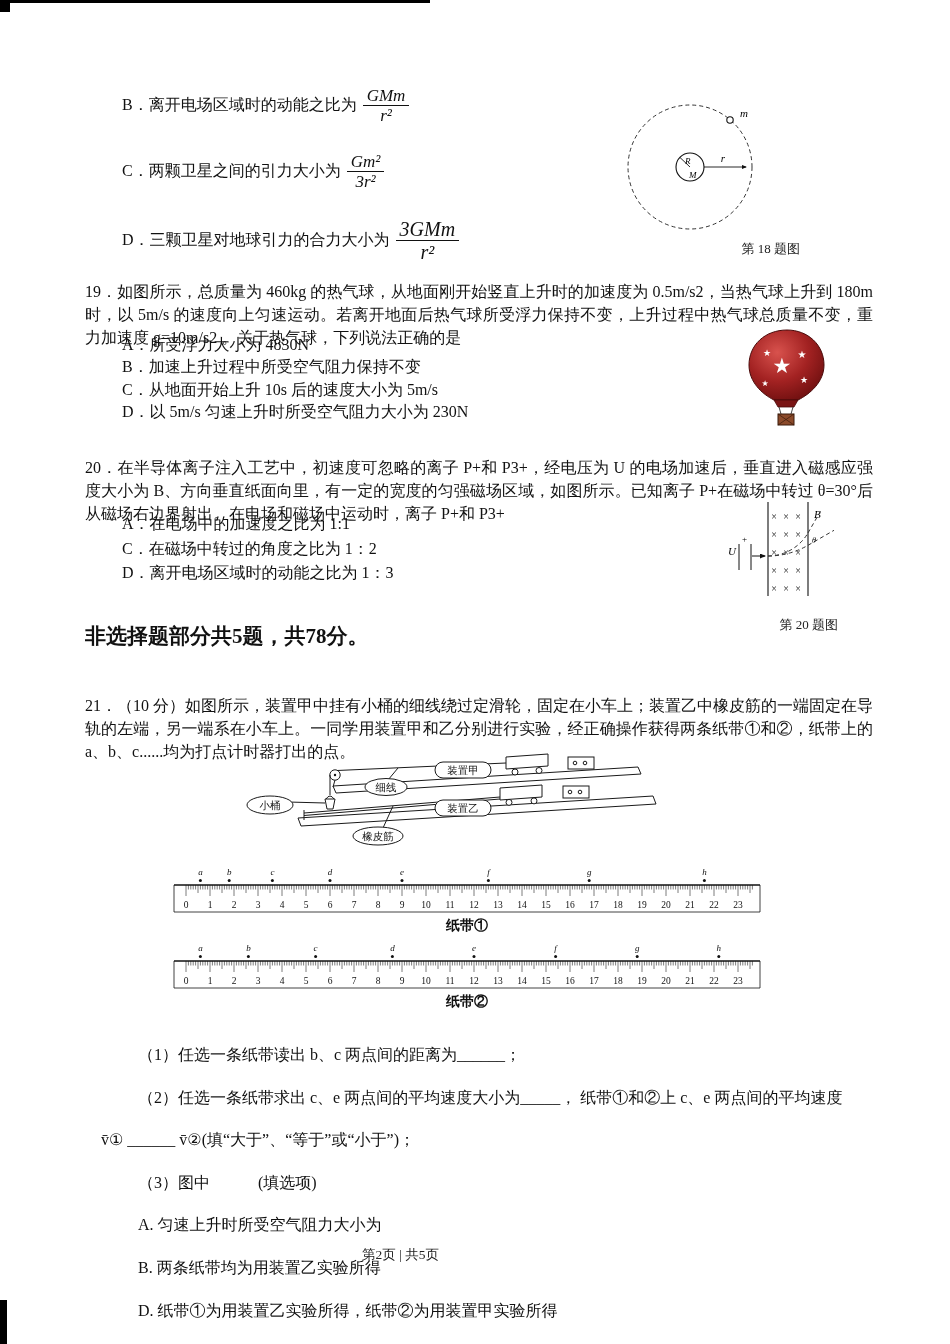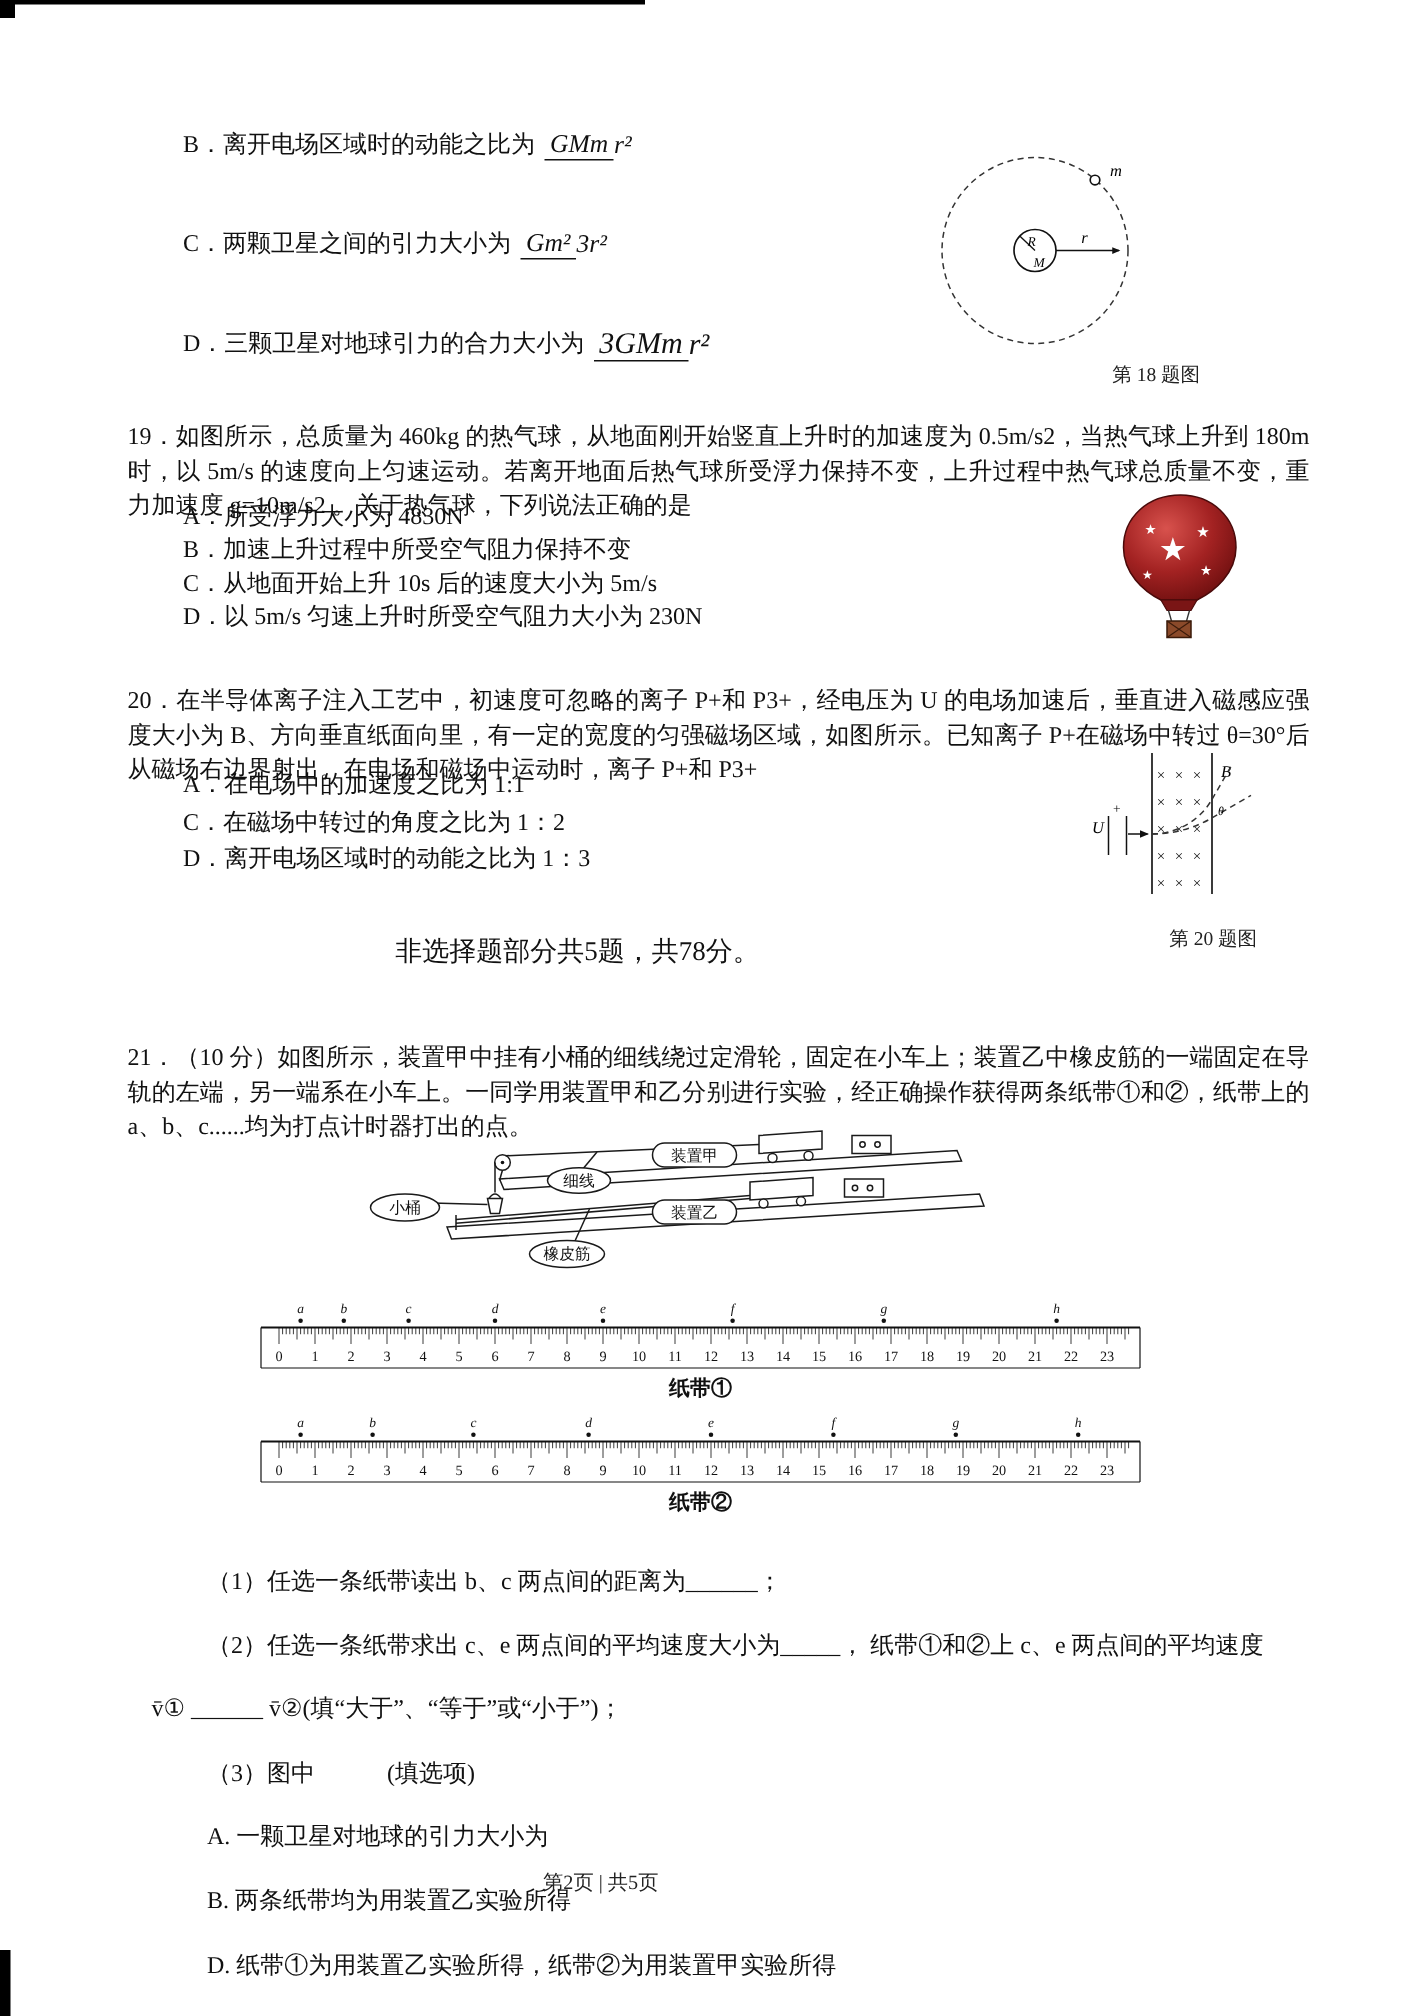--- a/index.html
+++ b/index.html
@@ -2,25 +2,25 @@
 <html><head>
 <meta charset="utf-8">
 <style>
   *{box-sizing:border-box}
   body{margin:0;background:#9a9a9a;font-family:"Liberation Serif","DejaVu Serif",serif}
   .page{position:relative;width:950px;height:1344px;margin:0 auto;background:#fff;color:#111;font-size:16px;overflow:hidden}
   .abs{position:absolute}
   .stem{width:788px;line-height:23px;text-align:justify}
   .opts p{margin:0}
   .optrow{display:flex;align-items:center;white-space:nowrap}
-  .frac{display:inline-flex;flex-direction:row;align-items:center;margin-left:6px;font-style:italic;font-size:17px;line-height:1.12}
+  .frac{display:inline-flex;flex-direction:column;align-items:center;margin-left:6px;font-style:italic;font-size:17px;line-height:1.12}
   .frac .num{padding:0 4px;border-bottom:1.4px solid #111}
   .frac.lg{font-size:20px}
   .figcap{text-align:right;font-size:13px;margin-top:2px;color:#222}
-  .sec-head{font-size:18px;font-weight:normal;text-align:center;width:600px}
+  .sec-head{font-size:21px;font-weight:bold;text-align:left;width:600px}
   .subq p{margin:16px;line-height:26.6px}
   .ind{padding-left:37px}
   .tapecap{width:590px;text-align:center;font-size:14px;font-weight:bold}
   svg text{font-family:"Liberation Serif","DejaVu Serif",serif}
   .footer{width:801px;text-align:center;font-size:13.5px;color:#222}
   .artifact{background:#000}
 </style>
 </head>
 <body>
 
@@ -775,20 +775,20 @@
       <circle cx="546.8" cy="14.5" r="1.5" fill="#111"></circle>
       <text x="546.8" y="9" font-size="9" font-style="italic" text-anchor="middle" fill="#111">h</text>
     </svg>
   <div class="abs tapecap" style="left:172px;top:993px">纸带②</div>
 
   <div class="abs subq" style="left:85px;top:1026px;width:792px">
     <p class="ind">（1）任选一条纸带读出 b、c 两点间的距离为______；</p>
     <p class="ind">（2）任选一条纸带求出 c、e 两点间的平均速度大小为_____， 纸带①和②上 c、e 两点间的平均速度</p>
     <p>v̄① ______ v̄②(填“大于”、“等于”或“小于”)；</p>
     <p class="ind">（3）图中　　　(填选项)</p>
-    <p class="ind">A. 一颗卫星对地球的引力大小为</p>
+    <p class="ind">A. 匀速上升时所受空气阻力大小为</p>
     <p class="ind">B. 两条纸带均为用装置乙实验所得</p>
     <p class="ind">D. 纸带①为用装置乙实验所得，纸带②为用装置甲实验所得</p>
   </div>
 
   <div class="abs footer" style="left:0;top:1246px">第2页 | 共5页</div>
 
 </div>
 
 </body></html>

